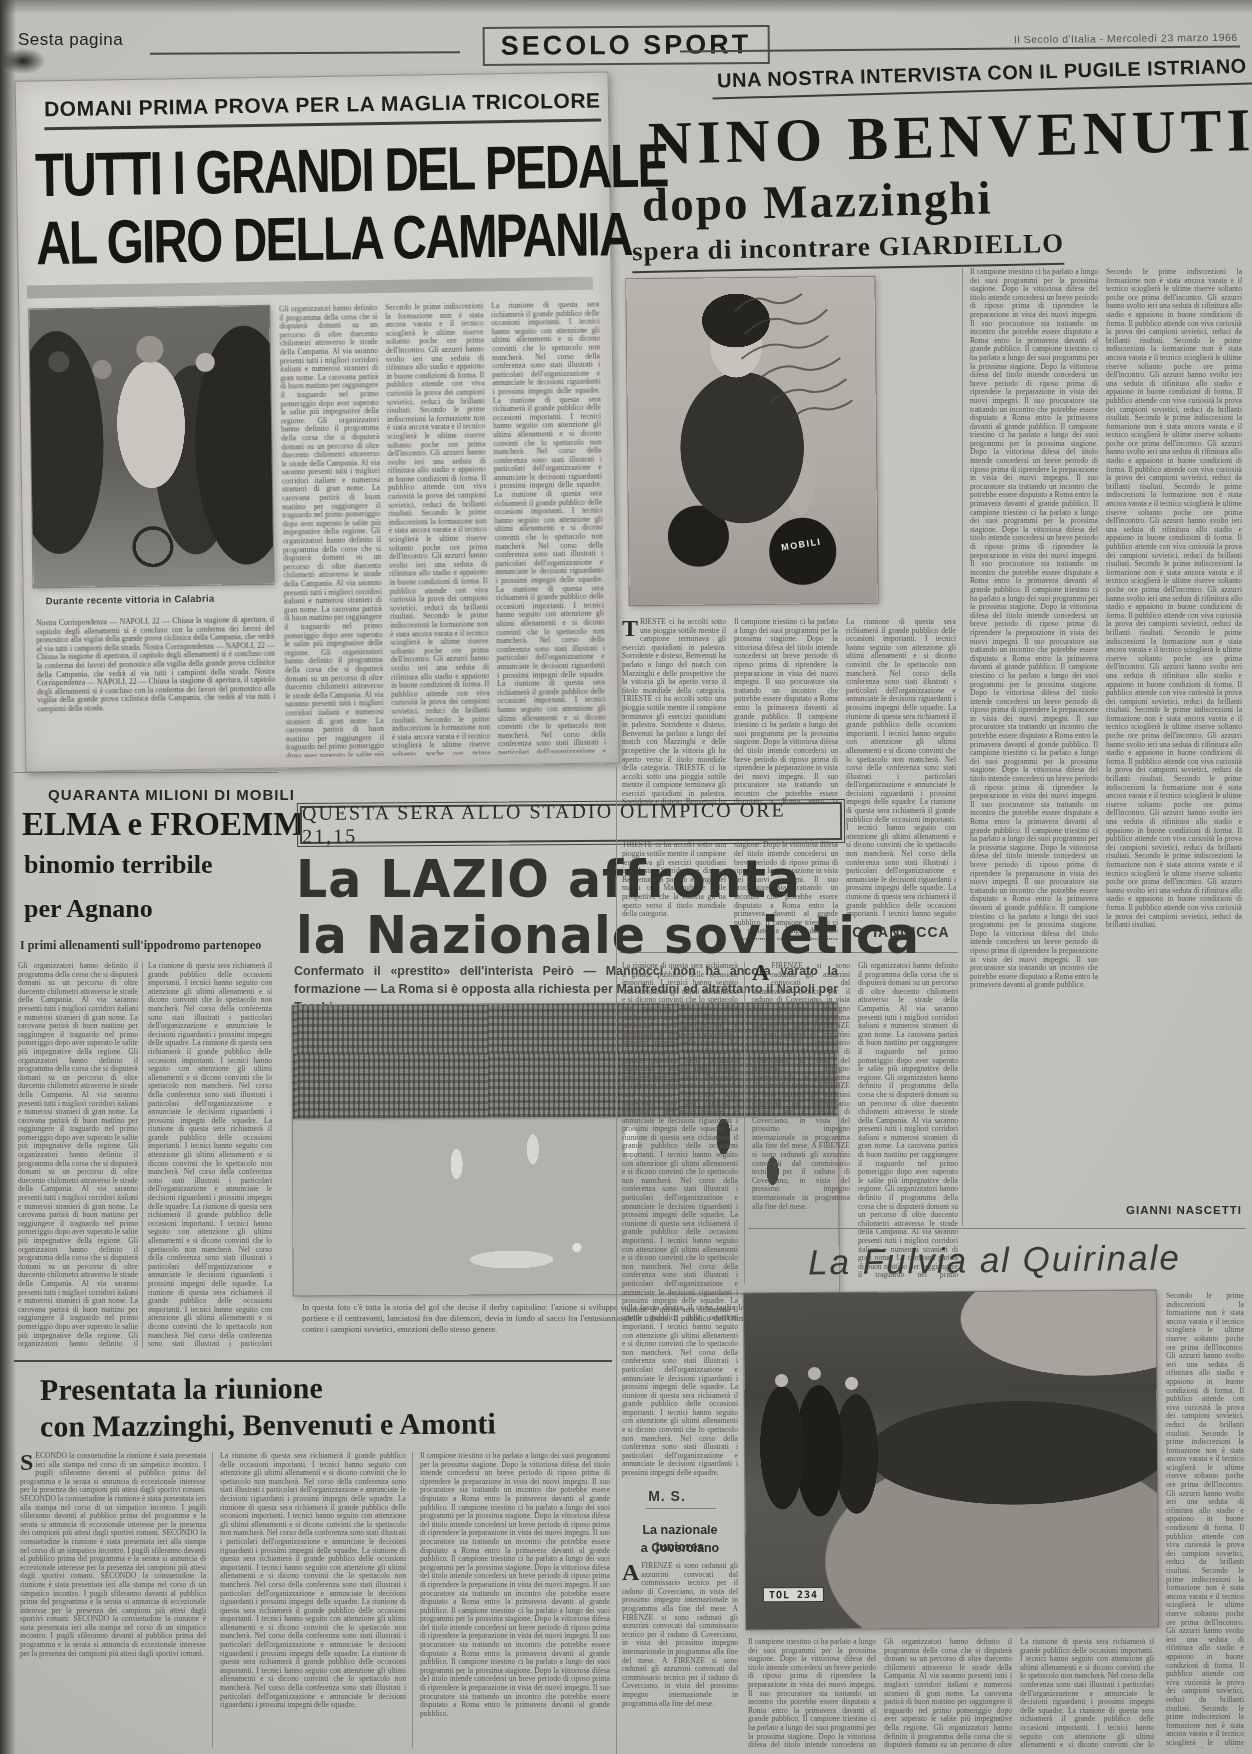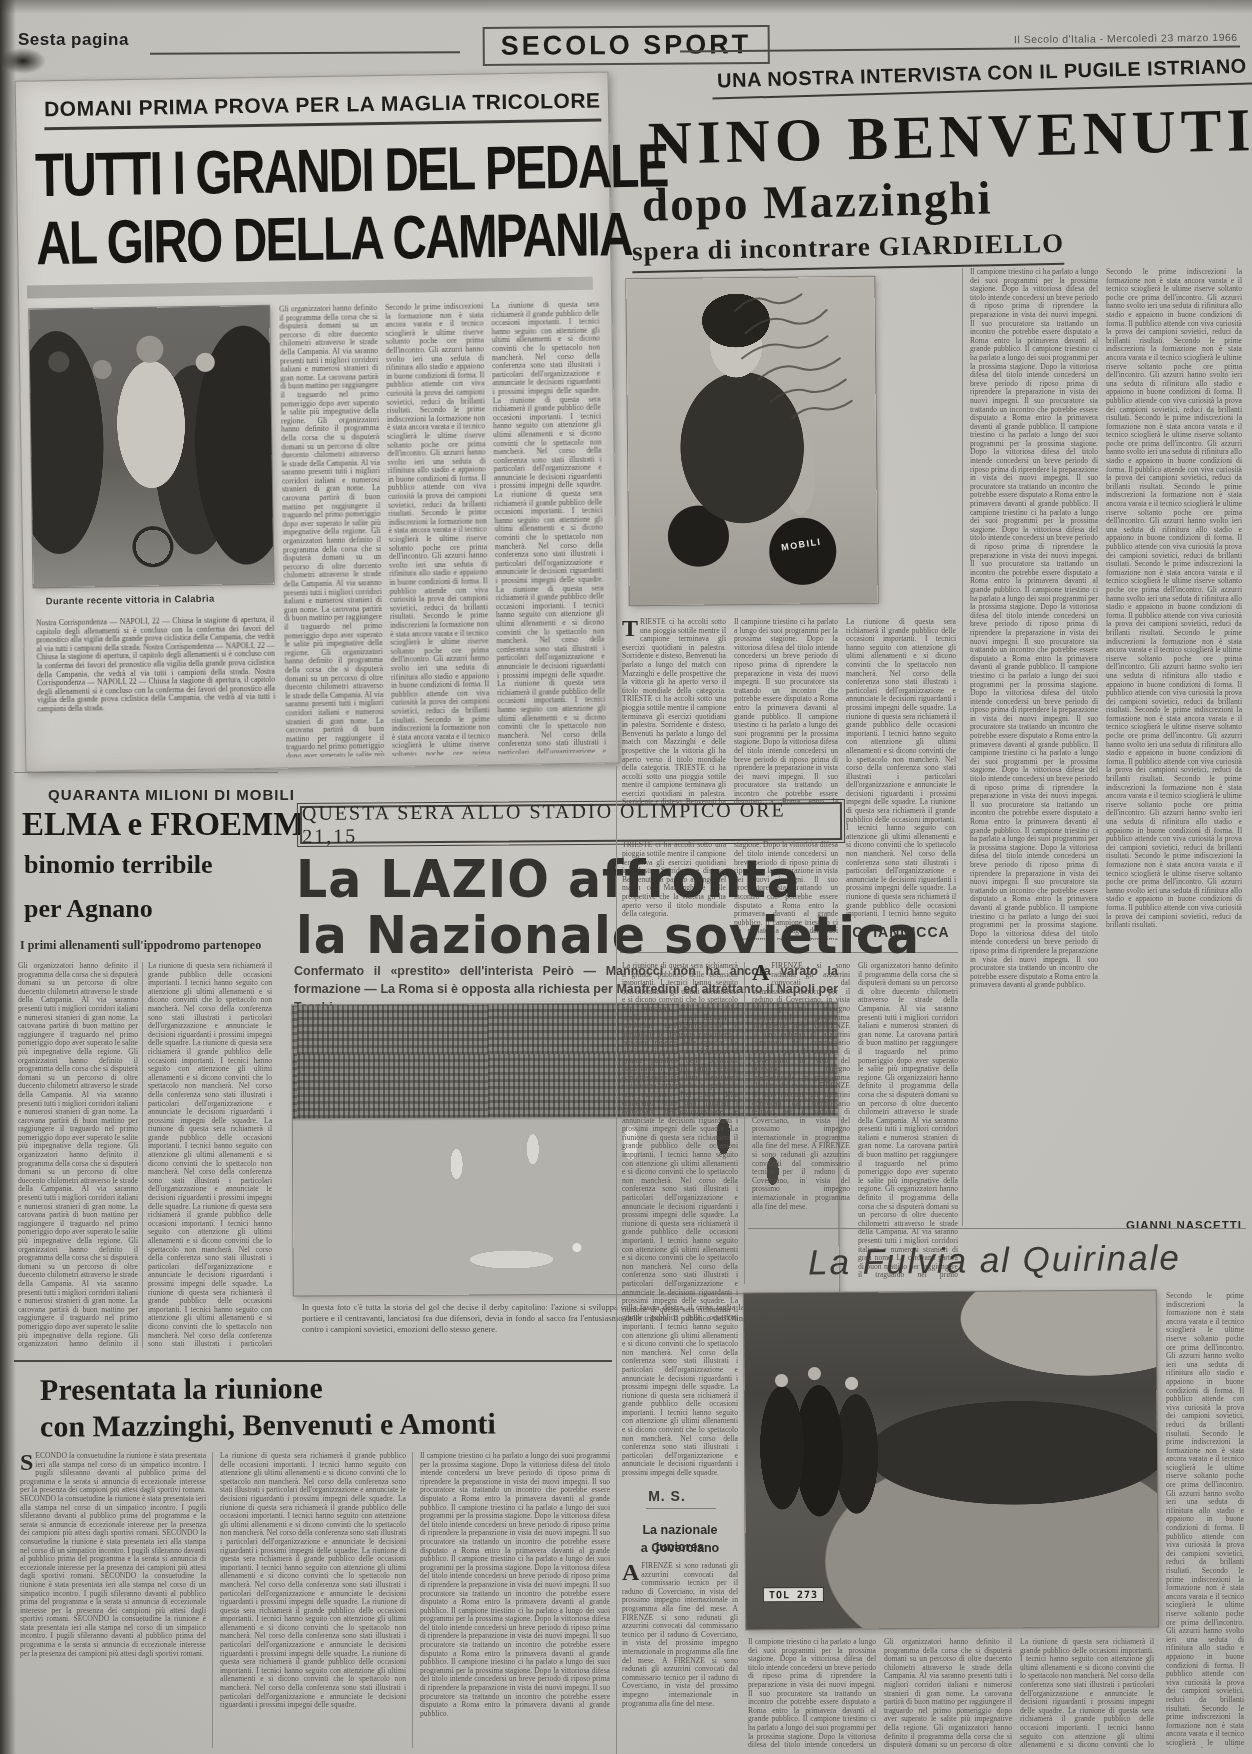--- a/index.html
+++ b/index.html
@@ -11,21 +11,21 @@
   
   .edge-left{left:0;top:0;width:16px;height:100%;background:linear-gradient(90deg,#35332d 0%,rgba(53,51,45,.45) 55%,rgba(53,51,45,0) 100%);}
   .edge-topleft{left:0;top:48px;width:46px;height:26px;background:radial-gradient(closest-side,#24221d 0%,rgba(36,34,29,0) 100%);}
   .edge-bottom{left:0;bottom:0;width:260px;height:120px;background:radial-gradient(closest-side at 0% 100%,rgba(40,38,33,.55),rgba(40,38,33,0));}
   .edge-top{left:0;top:0;width:100%;height:14px;background:linear-gradient(180deg,rgba(70,68,62,.5),rgba(70,68,62,0));}
   
   .hrule{background:#4a4843;height:2px;}
   .hrule.thin{height:1px;background:#807e79;}
   .vrule{background:#8b8984;width:1px;}
   
-  .edition{font-weight:bold;font-size:17px;letter-spacing:.5px;color:#232220;}
+  .edition{font-weight:normal;font-size:17px;letter-spacing:.5px;color:#232220;}
   .issue{font-size:10.5px;color:#55534f;letter-spacing:.5px;}
   .masthead{font-weight:bold;font-size:27px;letter-spacing:3px;color:#1d1c19;
     border:2px solid #504e49;padding:2px 16px;background:#c6c4bf;}
   
   .kicker{font-weight:bold;font-size:21px;letter-spacing:.5px;color:#1f1e1b;}
   .kicker-u{border-bottom:3px solid #3c3a36;padding-bottom:6px;}
   .giro-headline{font-weight:bold;font-size:53px;letter-spacing:-2px;color:#171613;
     transform:scale(.9,1.16);transform-origin:left top;white-space:nowrap;}
   .boxing-h1{font-family:"Liberation Serif",serif;font-weight:bold;font-size:61px;letter-spacing:5px;color:#191815;white-space:nowrap;}
   .boxing-h2{font-family:"Liberation Serif",serif;font-weight:bold;font-size:47px;letter-spacing:2px;color:#1c1b18;white-space:nowrap;}
@@ -161,21 +161,21 @@
 
   <div class="abs col dropcap" style="left:622px;top:618px;width:104px;height:322px;">TRIESTE ci ha accolti sotto una pioggia sottile mentre il campione terminava gli esercizi quotidiani in palestra. Sorridente e disteso, Benvenuti ha parlato a lungo del match con Mazzinghi e delle prospettive che la vittoria gli ha aperto verso il titolo mondiale della categoria. TRIESTE ci ha accolti sotto una pioggia sottile mentre il campione terminava gli esercizi quotidiani in palestra. Sorridente e disteso, Benvenuti ha parlato a lungo del match con Mazzinghi e delle prospettive che la vittoria gli ha aperto verso il titolo mondiale della categoria. TRIESTE ci ha accolti sotto una pioggia sottile mentre il campione terminava gli esercizi quotidiani in palestra. Sorridente e disteso, Benvenuti ha parlato a lungo del match con Mazzinghi e delle prospettive che la vittoria gli ha aperto verso il titolo mondiale della categoria. TRIESTE ci ha accolti sotto una pioggia sottile mentre il campione terminava gli esercizi quotidiani in palestra. Sorridente e disteso, Benvenuti ha parlato a lungo del match con Mazzinghi e delle prospettive che la vittoria gli ha aperto verso il titolo mondiale della categoria. </div>
   <div class="abs col" style="left:734px;top:618px;width:104px;height:322px;">Il campione triestino ci ha parlato a lungo dei suoi programmi per la prossima stagione. Dopo la vittoriosa difesa del titolo intende concedersi un breve periodo di riposo prima di riprendere la preparazione in vista dei nuovi impegni. Il suo procuratore sta trattando un incontro che potrebbe essere disputato a Roma entro la primavera davanti al grande pubblico. Il campione triestino ci ha parlato a lungo dei suoi programmi per la prossima stagione. Dopo la vittoriosa difesa del titolo intende concedersi un breve periodo di riposo prima di riprendere la preparazione in vista dei nuovi impegni. Il suo procuratore sta trattando un incontro che potrebbe essere disputato a Roma entro la primavera davanti al grande pubblico. Il campione triestino ci ha parlato a lungo dei suoi programmi per la prossima stagione. Dopo la vittoriosa difesa del titolo intende concedersi un breve periodo di riposo prima di riprendere la preparazione in vista dei nuovi impegni. Il suo procuratore sta trattando un incontro che potrebbe essere disputato a Roma entro la primavera davanti al grande pubblico. Il campione triestino ci ha parlato a lungo dei suoi programmi per la prossima stagione. Dopo la vittoriosa difesa del titolo intende concedersi un breve periodo di riposo prima di riprendere la preparazione in vista dei nuovi impegni. Il suo procuratore sta trattando un incontro che potrebbe essere disputato a Roma entro la primavera davanti al grande pubblico. </div>
   <div class="abs col" style="left:846px;top:618px;width:110px;height:300px;">La riunione di questa sera richiamerà il grande pubblico delle occasioni importanti. I tecnici hanno seguito con attenzione gli ultimi allenamenti e si dicono convinti che lo spettacolo non mancherà. Nel corso della conferenza sono stati illustrati i particolari dell'organizzazione e annunciate le decisioni riguardanti i prossimi impegni delle squadre. La riunione di questa sera richiamerà il grande pubblico delle occasioni importanti. I tecnici hanno seguito con attenzione gli ultimi allenamenti e si dicono convinti che lo spettacolo non mancherà. Nel corso della conferenza sono stati illustrati i particolari dell'organizzazione e annunciate le decisioni riguardanti i prossimi impegni delle squadre. La riunione di questa sera richiamerà il grande pubblico delle occasioni importanti. I tecnici hanno seguito con attenzione gli ultimi allenamenti e si dicono convinti che lo spettacolo non mancherà. Nel corso della conferenza sono stati illustrati i particolari dell'organizzazione e annunciate le decisioni riguardanti i prossimi impegni delle squadre. La riunione di questa sera richiamerà il grande pubblico delle occasioni importanti. I tecnici hanno seguito con attenzione gli ultimi allenamenti e si dicono convinti che lo spettacolo non mancherà. Nel corso della conferenza sono stati illustrati i particolari dell'organizzazione e annunciate le decisioni riguardanti i prossimi impegni delle squadre. </div>
   <div class="abs signature" style="left:846px;top:924px;width:110px;">C. IANNICCA</div>
   <div class="abs hrule thin" style="left:620px;top:952px;width:338px;"></div>
 
   <div class="abs vrule" style="left:962px;top:268px;height:958px;"></div>
   <div class="abs col" style="left:970px;top:268px;width:128px;height:930px;">Il campione triestino ci ha parlato a lungo dei suoi programmi per la prossima stagione. Dopo la vittoriosa difesa del titolo intende concedersi un breve periodo di riposo prima di riprendere la preparazione in vista dei nuovi impegni. Il suo procuratore sta trattando un incontro che potrebbe essere disputato a Roma entro la primavera davanti al grande pubblico. Il campione triestino ci ha parlato a lungo dei suoi programmi per la prossima stagione. Dopo la vittoriosa difesa del titolo intende concedersi un breve periodo di riposo prima di riprendere la preparazione in vista dei nuovi impegni. Il suo procuratore sta trattando un incontro che potrebbe essere disputato a Roma entro la primavera davanti al grande pubblico. Il campione triestino ci ha parlato a lungo dei suoi programmi per la prossima stagione. Dopo la vittoriosa difesa del titolo intende concedersi un breve periodo di riposo prima di riprendere la preparazione in vista dei nuovi impegni. Il suo procuratore sta trattando un incontro che potrebbe essere disputato a Roma entro la primavera davanti al grande pubblico. Il campione triestino ci ha parlato a lungo dei suoi programmi per la prossima stagione. Dopo la vittoriosa difesa del titolo intende concedersi un breve periodo di riposo prima di riprendere la preparazione in vista dei nuovi impegni. Il suo procuratore sta trattando un incontro che potrebbe essere disputato a Roma entro la primavera davanti al grande pubblico. Il campione triestino ci ha parlato a lungo dei suoi programmi per la prossima stagione. Dopo la vittoriosa difesa del titolo intende concedersi un breve periodo di riposo prima di riprendere la preparazione in vista dei nuovi impegni. Il suo procuratore sta trattando un incontro che potrebbe essere disputato a Roma entro la primavera davanti al grande pubblico. Il campione triestino ci ha parlato a lungo dei suoi programmi per la prossima stagione. Dopo la vittoriosa difesa del titolo intende concedersi un breve periodo di riposo prima di riprendere la preparazione in vista dei nuovi impegni. Il suo procuratore sta trattando un incontro che potrebbe essere disputato a Roma entro la primavera davanti al grande pubblico. Il campione triestino ci ha parlato a lungo dei suoi programmi per la prossima stagione. Dopo la vittoriosa difesa del titolo intende concedersi un breve periodo di riposo prima di riprendere la preparazione in vista dei nuovi impegni. Il suo procuratore sta trattando un incontro che potrebbe essere disputato a Roma entro la primavera davanti al grande pubblico. Il campione triestino ci ha parlato a lungo dei suoi programmi per la prossima stagione. Dopo la vittoriosa difesa del titolo intende concedersi un breve periodo di riposo prima di riprendere la preparazione in vista dei nuovi impegni. Il suo procuratore sta trattando un incontro che potrebbe essere disputato a Roma entro la primavera davanti al grande pubblico. Il campione triestino ci ha parlato a lungo dei suoi programmi per la prossima stagione. Dopo la vittoriosa difesa del titolo intende concedersi un breve periodo di riposo prima di riprendere la preparazione in vista dei nuovi impegni. Il suo procuratore sta trattando un incontro che potrebbe essere disputato a Roma entro la primavera davanti al grande pubblico. </div>
   <div class="abs col" style="left:1106px;top:268px;width:136px;height:930px;">Secondo le prime indiscrezioni la formazione non è stata ancora varata e il tecnico scioglierà le ultime riserve soltanto poche ore prima dell'incontro. Gli azzurri hanno svolto ieri una seduta di rifinitura allo stadio e appaiono in buone condizioni di forma. Il pubblico attende con viva curiosità la prova dei campioni sovietici, reduci da brillanti risultati. Secondo le prime indiscrezioni la formazione non è stata ancora varata e il tecnico scioglierà le ultime riserve soltanto poche ore prima dell'incontro. Gli azzurri hanno svolto ieri una seduta di rifinitura allo stadio e appaiono in buone condizioni di forma. Il pubblico attende con viva curiosità la prova dei campioni sovietici, reduci da brillanti risultati. Secondo le prime indiscrezioni la formazione non è stata ancora varata e il tecnico scioglierà le ultime riserve soltanto poche ore prima dell'incontro. Gli azzurri hanno svolto ieri una seduta di rifinitura allo stadio e appaiono in buone condizioni di forma. Il pubblico attende con viva curiosità la prova dei campioni sovietici, reduci da brillanti risultati. Secondo le prime indiscrezioni la formazione non è stata ancora varata e il tecnico scioglierà le ultime riserve soltanto poche ore prima dell'incontro. Gli azzurri hanno svolto ieri una seduta di rifinitura allo stadio e appaiono in buone condizioni di forma. Il pubblico attende con viva curiosità la prova dei campioni sovietici, reduci da brillanti risultati. Secondo le prime indiscrezioni la formazione non è stata ancora varata e il tecnico scioglierà le ultime riserve soltanto poche ore prima dell'incontro. Gli azzurri hanno svolto ieri una seduta di rifinitura allo stadio e appaiono in buone condizioni di forma. Il pubblico attende con viva curiosità la prova dei campioni sovietici, reduci da brillanti risultati. Secondo le prime indiscrezioni la formazione non è stata ancora varata e il tecnico scioglierà le ultime riserve soltanto poche ore prima dell'incontro. Gli azzurri hanno svolto ieri una seduta di rifinitura allo stadio e appaiono in buone condizioni di forma. Il pubblico attende con viva curiosità la prova dei campioni sovietici, reduci da brillanti risultati. Secondo le prime indiscrezioni la formazione non è stata ancora varata e il tecnico scioglierà le ultime riserve soltanto poche ore prima dell'incontro. Gli azzurri hanno svolto ieri una seduta di rifinitura allo stadio e appaiono in buone condizioni di forma. Il pubblico attende con viva curiosità la prova dei campioni sovietici, reduci da brillanti risultati. Secondo le prime indiscrezioni la formazione non è stata ancora varata e il tecnico scioglierà le ultime riserve soltanto poche ore prima dell'incontro. Gli azzurri hanno svolto ieri una seduta di rifinitura allo stadio e appaiono in buone condizioni di forma. Il pubblico attende con viva curiosità la prova dei campioni sovietici, reduci da brillanti risultati. Secondo le prime indiscrezioni la formazione non è stata ancora varata e il tecnico scioglierà le ultime riserve soltanto poche ore prima dell'incontro. Gli azzurri hanno svolto ieri una seduta di rifinitura allo stadio e appaiono in buone condizioni di forma. Il pubblico attende con viva curiosità la prova dei campioni sovietici, reduci da brillanti risultati. </div>
-  <div class="abs byline" style="left:1050px;top:1204px;width:192px;margin-top:15px;">GIANNI NASCETTI</div>
+  <div class="abs byline" style="left:1050px;top:1204px;width:192px;">GIANNI NASCETTI</div>
 
   <div class="abs hrule thin" style="left:14px;top:772px;width:264px;"></div>
   <div class="abs elma-k" style="left:48px;top:786px;">QUARANTA MILIONI DI MOBILI</div>
   <div class="abs elma-h1" style="left:22px;top:806px;">ELMA e FROEMMING</div>
   <div class="abs elma-h2" style="left:24px;top:850px;">binomio terribile</div>
   <div class="abs elma-h2" style="left:24px;top:894px;">per Agnano</div>
   <div class="abs elma-sub" style="left:20px;top:938px;width:252px;">I primi allenamenti sull'ippodromo partenopeo</div>
   <div class="abs col" style="left:18px;top:962px;width:120px;height:386px;">Gli organizzatori hanno definito il programma della corsa che si disputerà domani su un percorso di oltre duecento chilometri attraverso le strade della Campania. Al via saranno presenti tutti i migliori corridori italiani e numerosi stranieri di gran nome. La carovana partirà di buon mattino per raggiungere il traguardo nel primo pomeriggio dopo aver superato le salite più impegnative della regione. Gli organizzatori hanno definito il programma della corsa che si disputerà domani su un percorso di oltre duecento chilometri attraverso le strade della Campania. Al via saranno presenti tutti i migliori corridori italiani e numerosi stranieri di gran nome. La carovana partirà di buon mattino per raggiungere il traguardo nel primo pomeriggio dopo aver superato le salite più impegnative della regione. Gli organizzatori hanno definito il programma della corsa che si disputerà domani su un percorso di oltre duecento chilometri attraverso le strade della Campania. Al via saranno presenti tutti i migliori corridori italiani e numerosi stranieri di gran nome. La carovana partirà di buon mattino per raggiungere il traguardo nel primo pomeriggio dopo aver superato le salite più impegnative della regione. Gli organizzatori hanno definito il programma della corsa che si disputerà domani su un percorso di oltre duecento chilometri attraverso le strade della Campania. Al via saranno presenti tutti i migliori corridori italiani e numerosi stranieri di gran nome. La carovana partirà di buon mattino per raggiungere il traguardo nel primo pomeriggio dopo aver superato le salite più impegnative della regione. Gli organizzatori hanno definito il programma della corsa che si disputerà domani su un percorso di oltre duecento chilometri attraverso le strade della Campania. Al via saranno presenti tutti i migliori corridori italiani e numerosi stranieri di gran nome. La carovana partirà di buon mattino per raggiungere il traguardo nel primo pomeriggio dopo aver superato le salite più impegnative della regione. </div>
   <div class="abs vrule" style="left:142px;top:962px;height:386px;"></div>
   <div class="abs col" style="left:148px;top:962px;width:124px;height:386px;">La riunione di questa sera richiamerà il grande pubblico delle occasioni importanti. I tecnici hanno seguito con attenzione gli ultimi allenamenti e si dicono convinti che lo spettacolo non mancherà. Nel corso della conferenza sono stati illustrati i particolari dell'organizzazione e annunciate le decisioni riguardanti i prossimi impegni delle squadre. La riunione di questa sera richiamerà il grande pubblico delle occasioni importanti. I tecnici hanno seguito con attenzione gli ultimi allenamenti e si dicono convinti che lo spettacolo non mancherà. Nel corso della conferenza sono stati illustrati i particolari dell'organizzazione e annunciate le decisioni riguardanti i prossimi impegni delle squadre. La riunione di questa sera richiamerà il grande pubblico delle occasioni importanti. I tecnici hanno seguito con attenzione gli ultimi allenamenti e si dicono convinti che lo spettacolo non mancherà. Nel corso della conferenza sono stati illustrati i particolari dell'organizzazione e annunciate le decisioni riguardanti i prossimi impegni delle squadre. La riunione di questa sera richiamerà il grande pubblico delle occasioni importanti. I tecnici hanno seguito con attenzione gli ultimi allenamenti e si dicono convinti che lo spettacolo non mancherà. Nel corso della conferenza sono stati illustrati i particolari dell'organizzazione e annunciate le decisioni riguardanti i prossimi impegni delle squadre. La riunione di questa sera richiamerà il grande pubblico delle occasioni importanti. I tecnici hanno seguito con attenzione gli ultimi allenamenti e si dicono convinti che lo spettacolo non mancherà. Nel corso della conferenza sono stati illustrati i particolari dell'organizzazione e annunciate le decisioni riguardanti i prossimi impegni delle squadre. </div>
@@ -197,21 +197,21 @@
   <div class="abs subhead-sm" style="left:622px;top:1522px;width:116px;">La nazionale juniores</div>
   <div class="abs subhead-sm" style="left:622px;top:1540px;width:116px;">a Coverciano</div>
   <div class="abs col dropcap" style="left:622px;top:1562px;width:116px;height:186px;">A FIRENZE si sono radunati gli azzurrini convocati dal commissario tecnico per il raduno di Coverciano, in vista del prossimo impegno internazionale in programma alla fine del mese. A FIRENZE si sono radunati gli azzurrini convocati dal commissario tecnico per il raduno di Coverciano, in vista del prossimo impegno internazionale in programma alla fine del mese. A FIRENZE si sono radunati gli azzurrini convocati dal commissario tecnico per il raduno di Coverciano, in vista del prossimo impegno internazionale in programma alla fine del mese. </div>
 
   <div class="abs col dropcap" style="left:752px;top:962px;width:98px;height:318px;">A FIRENZE si sono radunati gli azzurrini convocati dal commissario tecnico per il raduno di Coverciano, in vista del prossimo impegno internazionale in programma alla fine del mese. A FIRENZE si sono radunati gli azzurrini convocati dal commissario tecnico per il raduno di Coverciano, in vista del prossimo impegno internazionale in programma alla fine del mese. A FIRENZE si sono radunati gli azzurrini convocati dal commissario tecnico per il raduno di Coverciano, in vista del prossimo impegno internazionale in programma alla fine del mese. A FIRENZE si sono radunati gli azzurrini convocati dal commissario tecnico per il raduno di Coverciano, in vista del prossimo impegno internazionale in programma alla fine del mese. </div>
   <div class="abs col" style="left:858px;top:962px;width:100px;height:318px;">Gli organizzatori hanno definito il programma della corsa che si disputerà domani su un percorso di oltre duecento chilometri attraverso le strade della Campania. Al via saranno presenti tutti i migliori corridori italiani e numerosi stranieri di gran nome. La carovana partirà di buon mattino per raggiungere il traguardo nel primo pomeriggio dopo aver superato le salite più impegnative della regione. Gli organizzatori hanno definito il programma della corsa che si disputerà domani su un percorso di oltre duecento chilometri attraverso le strade della Campania. Al via saranno presenti tutti i migliori corridori italiani e numerosi stranieri di gran nome. La carovana partirà di buon mattino per raggiungere il traguardo nel primo pomeriggio dopo aver superato le salite più impegnative della regione. Gli organizzatori hanno definito il programma della corsa che si disputerà domani su un percorso di oltre duecento chilometri attraverso le strade della Campania. Al via saranno presenti tutti i migliori corridori italiani e numerosi stranieri di gran nome. La carovana partirà di buon mattino per raggiungere il traguardo nel primo pomeriggio dopo aver superato le salite più impegnative della regione. Gli organizzatori hanno definito il programma della corsa che si disputerà domani su un percorso di oltre duecento chilometri attraverso le strade della Campania. Al via saranno presenti tutti i migliori corridori italiani e numerosi stranieri di gran nome. La carovana partirà di buon mattino per raggiungere il traguardo nel primo pomeriggio dopo aver superato le salite più impegnative della regione. </div>
 
   <div class="abs hrule thin" style="left:748px;top:1228px;width:498px;"></div>
   <div class="abs fulvia-h" style="left:808px;top:1240px;">La Fulvia al Quirinale</div>
   <div class="abs photo photo-car" style="left:745px;top:1292px;width:412px;height:336px;transform:rotate(-.4deg);">
-    <div class="abs plate" style="left:18px;bottom:28px;">TOL 273</div>
+    <div class="abs plate" style="left:18px;bottom:28px;">TOL 234</div>
   </div>
   <div class="abs col" style="left:1166px;top:1292px;width:78px;height:456px;">Secondo le prime indiscrezioni la formazione non è stata ancora varata e il tecnico scioglierà le ultime riserve soltanto poche ore prima dell'incontro. Gli azzurri hanno svolto ieri una seduta di rifinitura allo stadio e appaiono in buone condizioni di forma. Il pubblico attende con viva curiosità la prova dei campioni sovietici, reduci da brillanti risultati. Secondo le prime indiscrezioni la formazione non è stata ancora varata e il tecnico scioglierà le ultime riserve soltanto poche ore prima dell'incontro. Gli azzurri hanno svolto ieri una seduta di rifinitura allo stadio e appaiono in buone condizioni di forma. Il pubblico attende con viva curiosità la prova dei campioni sovietici, reduci da brillanti risultati. Secondo le prime indiscrezioni la formazione non è stata ancora varata e il tecnico scioglierà le ultime riserve soltanto poche ore prima dell'incontro. Gli azzurri hanno svolto ieri una seduta di rifinitura allo stadio e appaiono in buone condizioni di forma. Il pubblico attende con viva curiosità la prova dei campioni sovietici, reduci da brillanti risultati. Secondo le prime indiscrezioni la formazione non è stata ancora varata e il tecnico scioglierà le ultime riserve soltanto poche ore prima dell'incontro. Gli azzurri hanno svolto ieri una seduta di rifinitura allo stadio e appaiono in buone condizioni di forma. Il pubblico attende con viva curiosità la prova dei campioni sovietici, reduci da brillanti risultati. Secondo le prime indiscrezioni la formazione non è stata ancora varata e il tecnico scioglierà le ultime riserve soltanto poche ore prima dell'incontro. Gli azzurri hanno svolto ieri una seduta di rifinitura allo stadio e appaiono in buone condizioni di forma. Il pubblico attende con viva curiosità la prova dei campioni sovietici, reduci da brillanti risultati. </div>
   <div class="abs col" style="left:748px;top:1638px;width:128px;height:112px;">Il campione triestino ci ha parlato a lungo dei suoi programmi per la prossima stagione. Dopo la vittoriosa difesa del titolo intende concedersi un breve periodo di riposo prima di riprendere la preparazione in vista dei nuovi impegni. Il suo procuratore sta trattando un incontro che potrebbe essere disputato a Roma entro la primavera davanti al grande pubblico. Il campione triestino ci ha parlato a lungo dei suoi programmi per la prossima stagione. Dopo la vittoriosa difesa del titolo intende concedersi un breve periodo di riposo prima di riprendere la preparazione in vista dei nuovi impegni. Il suo procuratore sta trattando un incontro che potrebbe essere disputato a Roma entro la primavera davanti al grande pubblico. </div>
   <div class="abs col" style="left:884px;top:1638px;width:128px;height:112px;">Gli organizzatori hanno definito il programma della corsa che si disputerà domani su un percorso di oltre duecento chilometri attraverso le strade della Campania. Al via saranno presenti tutti i migliori corridori italiani e numerosi stranieri di gran nome. La carovana partirà di buon mattino per raggiungere il traguardo nel primo pomeriggio dopo aver superato le salite più impegnative della regione. Gli organizzatori hanno definito il programma della corsa che si disputerà domani su un percorso di oltre duecento chilometri attraverso le strade della Campania. Al via saranno presenti tutti i migliori corridori italiani e numerosi stranieri di gran nome. La carovana partirà di buon mattino per raggiungere il traguardo nel primo pomeriggio dopo aver superato le salite più impegnative della regione. </div>
   <div class="abs col" style="left:1020px;top:1638px;width:134px;height:112px;">La riunione di questa sera richiamerà il grande pubblico delle occasioni importanti. I tecnici hanno seguito con attenzione gli ultimi allenamenti e si dicono convinti che lo spettacolo non mancherà. Nel corso della conferenza sono stati illustrati i particolari dell'organizzazione e annunciate le decisioni riguardanti i prossimi impegni delle squadre. La riunione di questa sera richiamerà il grande pubblico delle occasioni importanti. I tecnici hanno seguito con attenzione gli ultimi allenamenti e si dicono convinti che lo spettacolo non mancherà. Nel corso della conferenza sono stati illustrati i particolari dell'organizzazione e annunciate le decisioni riguardanti i prossimi impegni delle squadre. </div>
 
   <div class="abs hrule" style="left:14px;top:1360px;width:598px;"></div>
   <div class="abs riunione-h" style="left:40px;top:1372px;transform:rotate(-.4deg);">Presentata la riunione</div>
   <div class="abs riunione-h" style="left:40px;top:1408px;transform:rotate(-.4deg);">con Mazzinghi, Benvenuti e Amonti</div>
   <div class="abs col dropcap" style="left:20px;top:1452px;width:186px;height:296px;">SECONDO la consuetudine la riunione è stata presentata ieri alla stampa nel corso di un simpatico incontro. I pugili sfileranno davanti al pubblico prima del programma e la serata si annuncia di eccezionale interesse per la presenza dei campioni più attesi dagli sportivi romani. SECONDO la consuetudine la riunione è stata presentata ieri alla stampa nel corso di un simpatico incontro. I pugili sfileranno davanti al pubblico prima del programma e la serata si annuncia di eccezionale interesse per la presenza dei campioni più attesi dagli sportivi romani. SECONDO la consuetudine la riunione è stata presentata ieri alla stampa nel corso di un simpatico incontro. I pugili sfileranno davanti al pubblico prima del programma e la serata si annuncia di eccezionale interesse per la presenza dei campioni più attesi dagli sportivi romani. SECONDO la consuetudine la riunione è stata presentata ieri alla stampa nel corso di un simpatico incontro. I pugili sfileranno davanti al pubblico prima del programma e la serata si annuncia di eccezionale interesse per la presenza dei campioni più attesi dagli sportivi romani. SECONDO la consuetudine la riunione è stata presentata ieri alla stampa nel corso di un simpatico incontro. I pugili sfileranno davanti al pubblico prima del programma e la serata si annuncia di eccezionale interesse per la presenza dei campioni più attesi dagli sportivi romani. </div>

